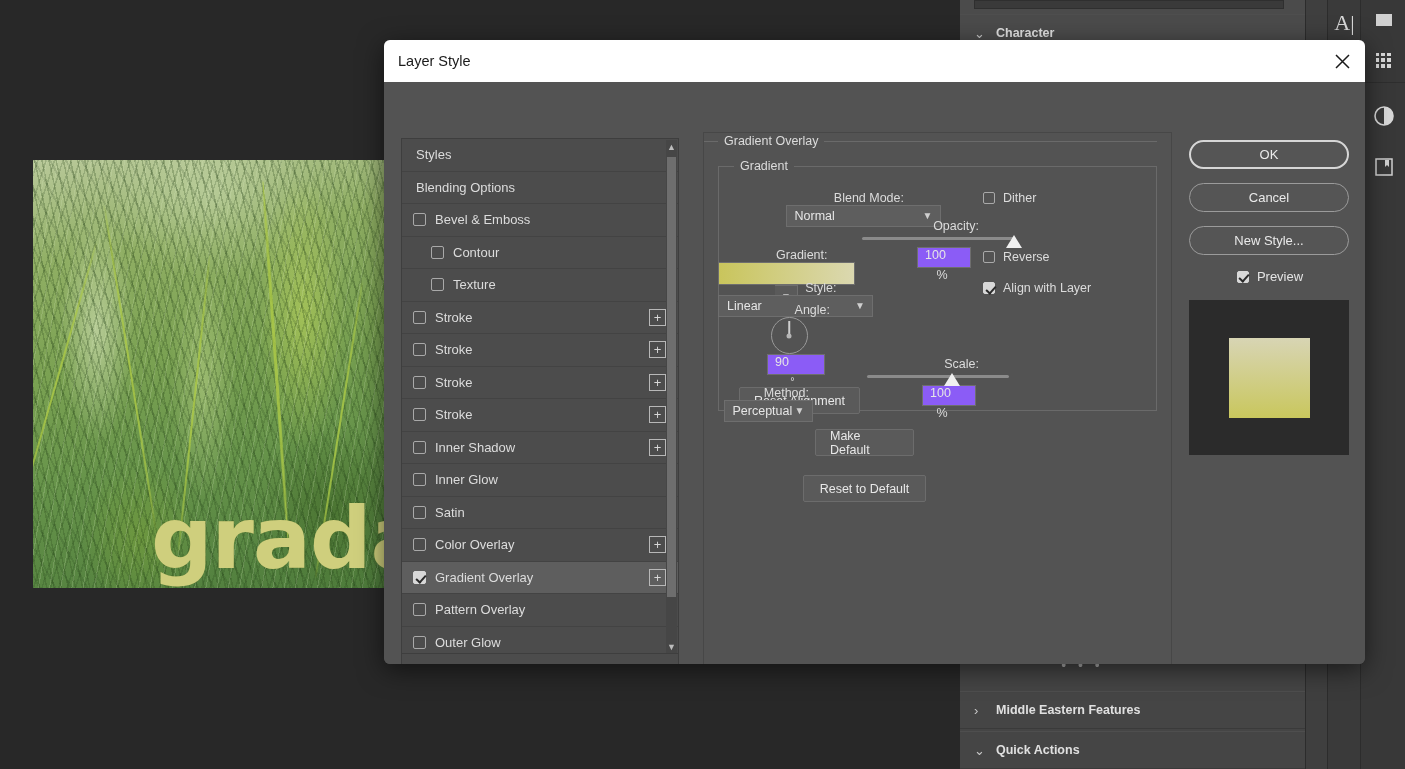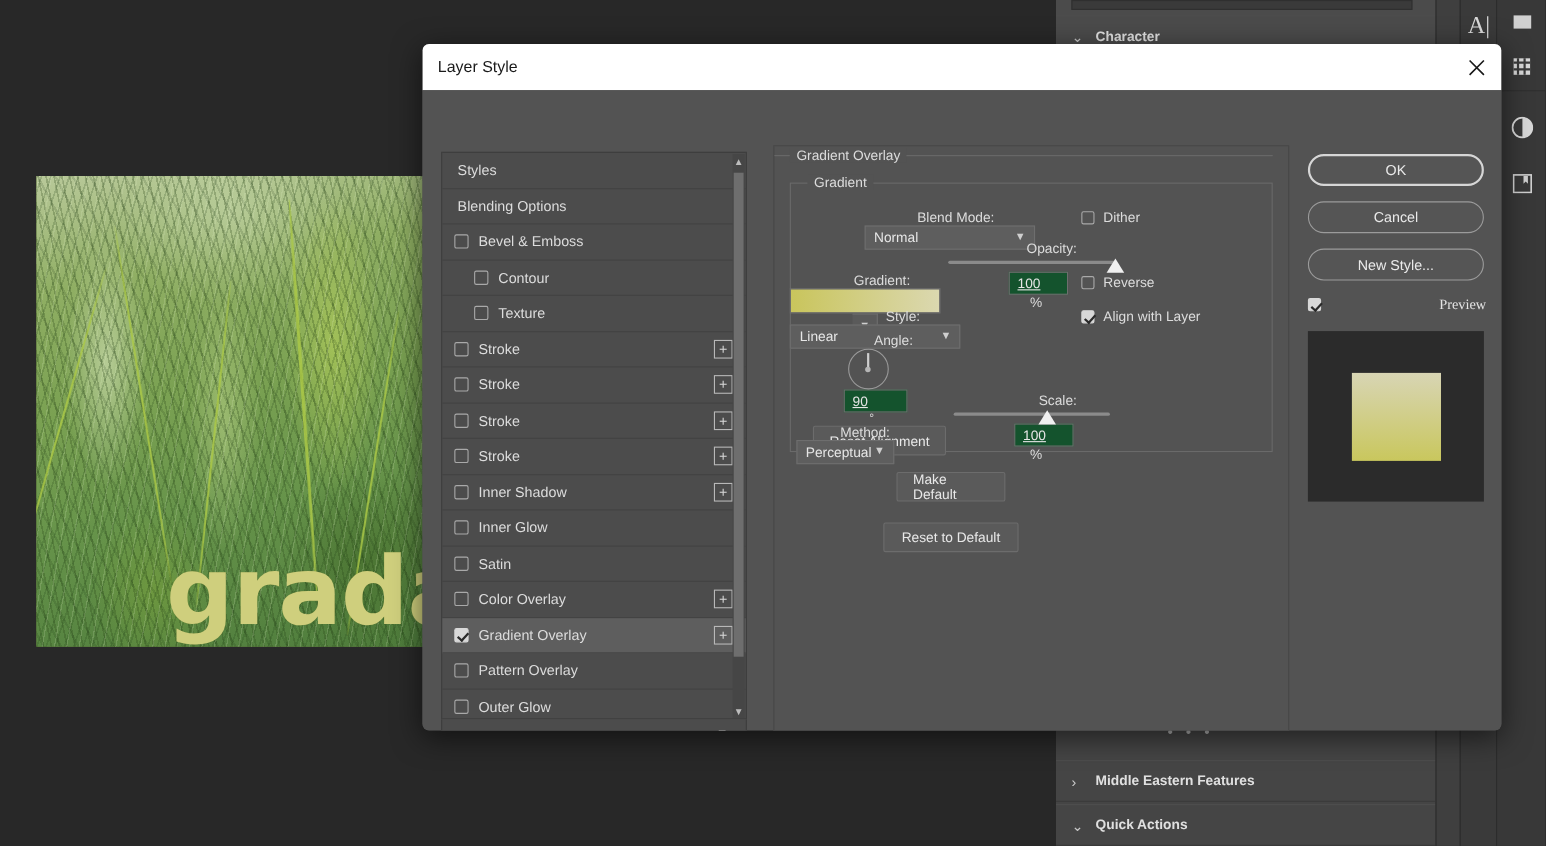--- a/index.html
+++ b/index.html
@@ -289,28 +289,27 @@
     font-size: 12.5px;
     display: flex; align-items: center;
     padding-left: 8px;
     cursor: pointer;
   }
   .select .car {
     position: absolute; right: 7px; top: 4px;
     color: #cfcfcf; font-size: 10px;
   }
   .numbox {
-    background: #14532d;
+    background: #8b5cf6;
     border: 1px solid #6e6e6e;
     height: 21px; width: 54px;
     color: #e6e6e6; font-size: 12.5px;
-    display: flex; align-items: center;
+    display: flex; 
     padding-left: 7px;
     cursor: text;
-    text-decoration: underline;
   }
   .unit { color: #dcdcdc; font-size: 12.5px; margin-left: 8px; }
   .chk-label {
     display: flex; align-items: center;
     color: #dcdcdc; font-size: 12.5px;
     cursor: pointer;
   }
   .chk {
     width: 12px; height: 12px;
     border: 1px solid #a9a9a9; background: #535353;
@@ -391,23 +390,23 @@
     border-radius: 15px;
     background: #555555;
     color: #eaeaea;
     font-size: 13px;
     display: flex; align-items: center; justify-content: center;
     margin-bottom: 14px;
     cursor: pointer;
   }
   .pill.primary { border-color: #d6d6d6; border-width: 2px; }
   .preview-chk {
-    display: flex; align-items: center; justify-content: space-between;
+    display: flex; align-items: center; justify-content: center;
     margin-top: 4px; margin-bottom: 16px;
-    color: #e4e4e4; font-size: 13px; cursor: pointer; font-family: Liberation Serif, serif;
+    color: #e4e4e4; font-size: 13px; cursor: pointer;
   }
   .thumb-box {
     width: 160px; height: 155px;
     background: #2b2b2b;
     display: flex; align-items: center; justify-content: center;
   }
   .thumb-swatch { width: 81px; height: 80px; }
 </style>
 </head>
 <body>

